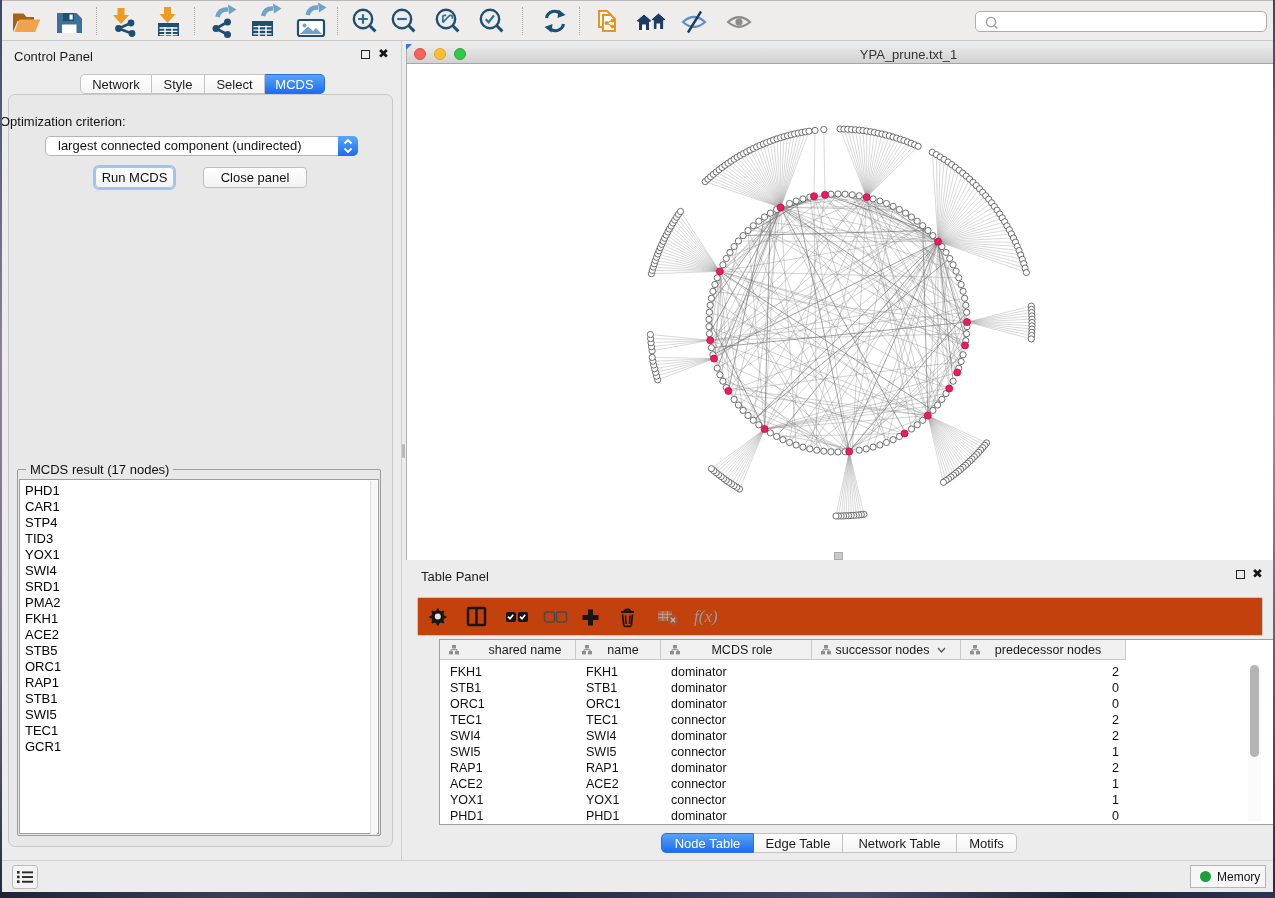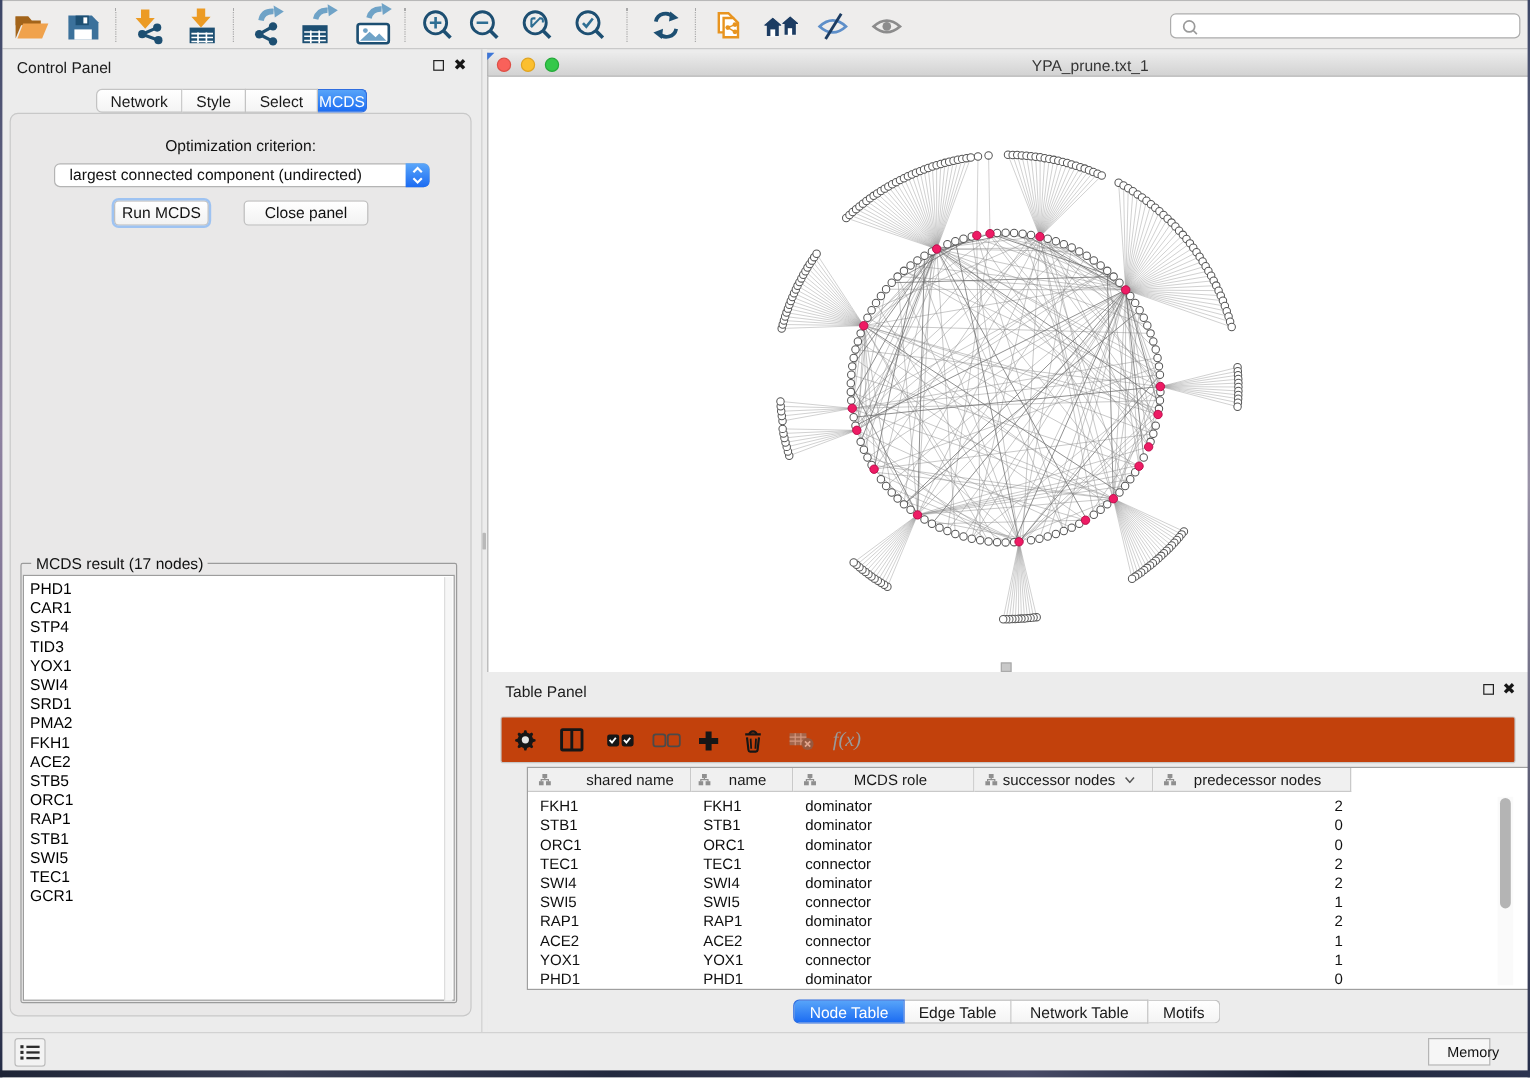--- a/index.html
+++ b/index.html
@@ -18,21 +18,21 @@
 #cp-title{left:14px;top:49px;font-size:13px;color:#1c1c1c}
 #cp-max{left:361px;top:50px;width:9px;height:9px;border:1.5px solid #222}
 #cp-x{left:378px;top:46px}
 .pane{left:8px;top:94px;width:385px;height:753px;background:#e9e8e8;border:1px solid #c8c8c8;border-radius:7px}
 
 #segtabs{left:80px;top:74px;height:20px;display:flex;font-size:13px}
 .seg{border:1px solid #c3c3c3;border-left:none;background:linear-gradient(#ffffff,#f4f4f4);color:#1a1a1a;display:flex;align-items:center;justify-content:center;height:20px}
 .seg:first-child{border-left:1px solid #c3c3c3;border-radius:5px 0 0 5px}
 .seg:last-child{border-radius:0 5px 5px 0}
 .seg.sel{background:linear-gradient(#57a4f9,#1c6cf2);color:#fff;border-color:#2f6ee0}
-#optlab{left:0px;top:114px;width:401px;text-align:center;font-size:13px;color:#111}
+#optlab{left:0px;top:114px;width:401px;text-align:left;font-size:13px;color:#111}
 #dropdown{left:45px;top:136px;width:313px;height:20px;background:#fff;border:1px solid #b4b4b4;border-radius:5px;font-size:13px;color:#111;line-height:18px;padding-left:12px}
 #dd-step{right:-1px;top:-1px;width:20px;height:20px;border-radius:0 5px 5px 0;background:linear-gradient(#5ba7fa,#1b6bf2)}
 .btn{height:21px;background:linear-gradient(#ffffff,#f2f2f2);border:1px solid #bfbfbf;border-radius:4px;font-size:13px;color:#111;display:flex;align-items:center;justify-content:center}
 #btn-run{left:95px;top:167px;width:79px;outline:2px solid #9ec3f2;outline-offset:0px}
 #btn-close{left:203px;top:167px;width:104px}
 
 #gbox{left:17px;top:469px;width:364px;height:367px;border:1px solid #9b9b9b;border-radius:2px}
 #gbox-lab{left:26px;top:462px;background:#e9e8e8;padding:0 4px;font-size:13px;color:#111}
 #mlist{left:19px;top:479px;width:360px;height:355px;background:#fff;border:1px solid #9d9d9d;font-size:13px;color:#000;padding:3px 0 0 5px;line-height:16px}
 #mlist-sb{right:1px;top:1px;width:7px;height:353px;background:#f6f6f6;border-left:1px solid #ddd}
@@ -56,21 +56,21 @@
 #tbl{left:439px;top:639px;width:848px;height:186px;background:#fff;border:1px solid #9f9f9f}
 .hcell{position:absolute;top:0;height:20px;background:#f0f0f0;border-right:1px solid #c9c9c9;border-bottom:1px solid #c9c9c9;font-size:12.5px;color:#1a1a1a;display:flex;align-items:center;justify-content:center}
 .rowtxt{position:absolute;font-size:12.5px;color:#101010;line-height:16px;white-space:pre}
 #tbl-sb{left:1248px;top:664px;width:13px;height:157px;background:#fafafa}
 #tbl-thumb{left:1250px;top:665px;width:9px;height:92px;background:#b4b4b4;border-radius:5px}
 
 #btabs{left:661px;top:833px;height:21px;display:flex;font-size:13px}
 
 #status{left:2px;top:860px;width:1271px;height:32px;background:#ececec;border-top:1px solid #d2d2d2}
 #st-btn{left:12px;top:865px;width:26px;height:24px;background:#f3f3f3;border:1px solid #bdbdbd;border-radius:3px}
-#mem{left:1190px;top:865px;width:52px;height:23px;background:#f6f6f6;border:1px solid #b5b5b5;font-size:12px;color:#111;display:flex;align-items:center}
+#mem{left:1190px;top:865px;width:76px;height:23px;background:#f6f6f6;border:1px solid #b5b5b5;font-size:12px;color:#111;display:flex;align-items:center}
 #mem .dot{width:11px;height:11px;border-radius:50%;background:#1e9e3b;margin:0 6px 0 9px}
 .wx{font-size:13px;font-weight:400;color:#161616}
 </style></head><body>
 <div class="abs" id="topline"></div>
 <div class="abs" id="toolbar">
 <svg width="780" height="40" style="position:absolute;left:0;top:0">
 
 <path d="M11 12.5 h10.5 l3 3.5 h7.5 v4 h-21 z" fill="#a3641a"></path>
 <path d="M11 12.5 v18.5 l5-12 h-1.5 z" fill="#a3641a"></path>
 <path d="M12.5 31 l4.8-12.5 h21 l-5.2 12.5 z" fill="#f0a24c"></path>
@@ -176,21 +176,21 @@
 </div>
 
 <div class="abs" id="cp-title">Control Panel</div>
 <div class="abs" id="cp-max"></div>
 <div class="abs wx" id="cp-x">✖</div>
 <div class="abs pane"></div>
 <div class="abs" id="segtabs">
 <div class="seg" style="width:72px">Network</div>
 <div class="seg" style="width:53px">Style</div>
 <div class="seg" style="width:60px">Select</div>
-<div class="seg sel" style="width:41px">MCDS</div>
+<div class="seg sel" style="width:60px">MCDS</div>
 </div>
 <div class="abs" id="optlab">Optimization criterion:</div>
 <div class="abs" id="dropdown">largest connected component (undirected)
 <div class="abs" id="dd-step"><svg width="20" height="20">
         <path d="M6.5 7.5 L10 4 l3.5 3.5 M6.5 12.5 L10 16 l3.5-3.5" fill="none" stroke="#fff" stroke-width="1.8"></path>
       </svg></div>
 </div>
 <div class="abs btn" id="btn-run">Run MCDS</div>
 <div class="abs btn" id="btn-close">Close panel</div>
 <div class="abs" id="gbox"></div>

